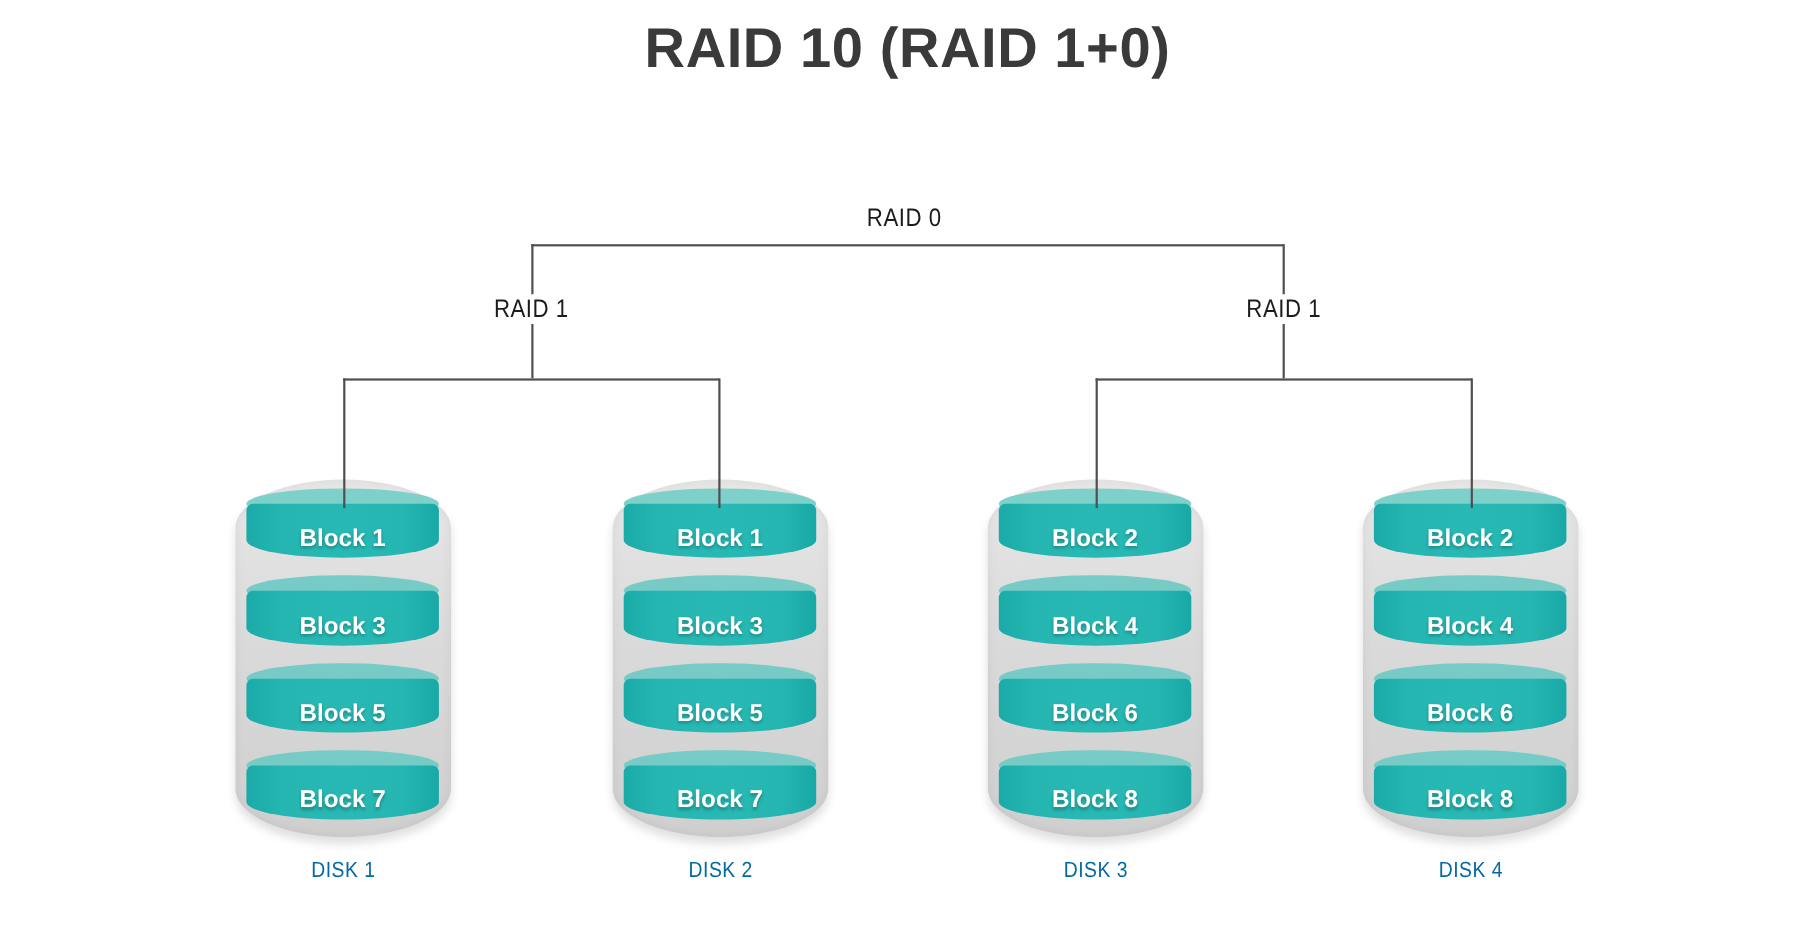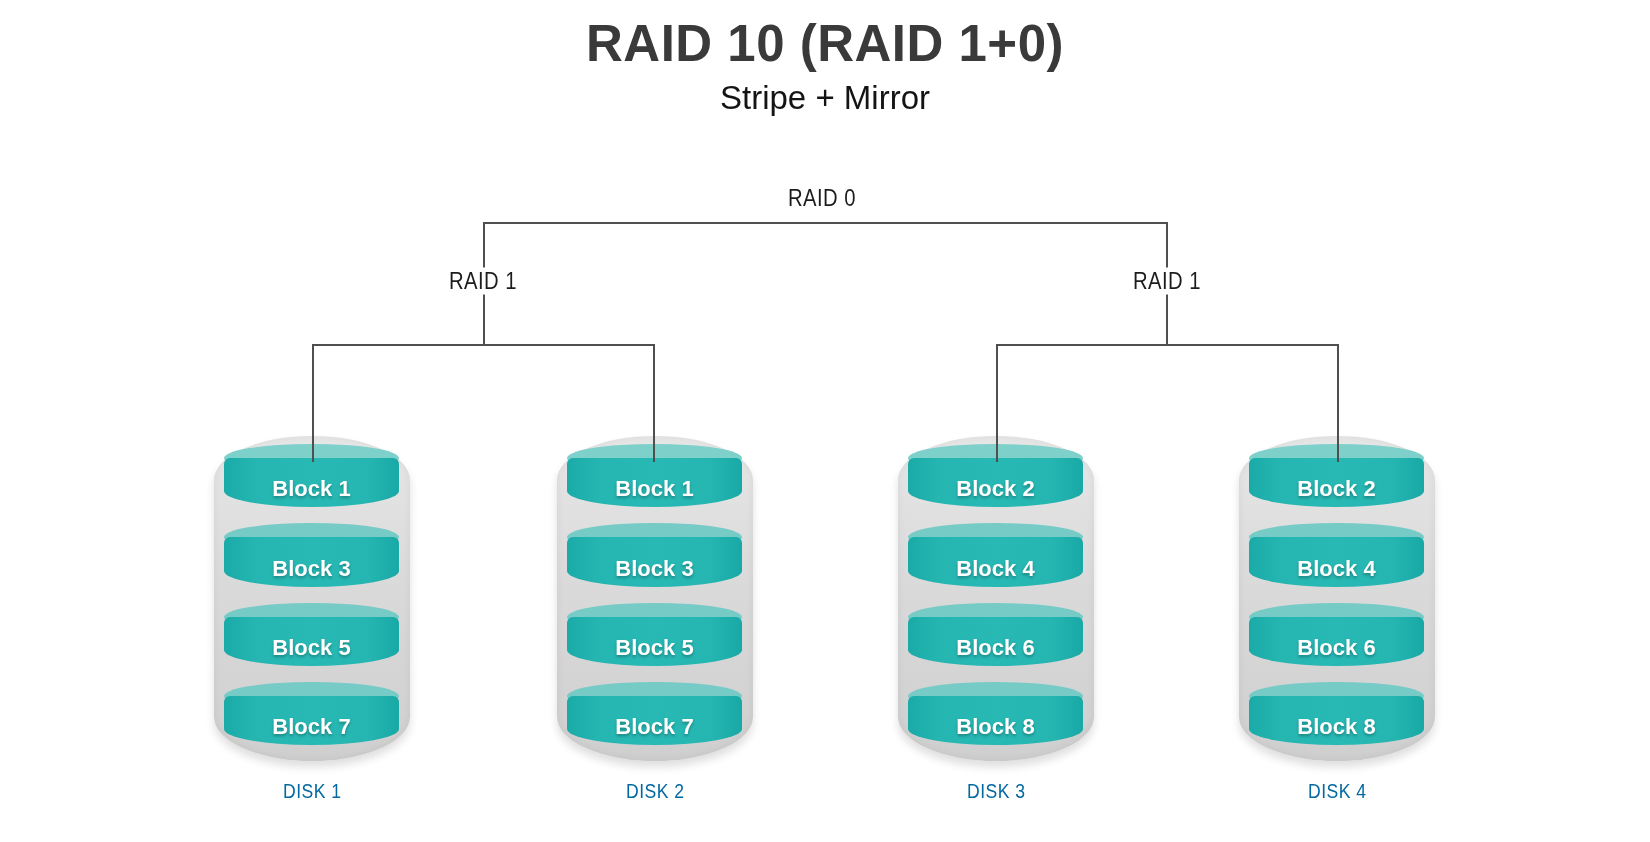--- a/index.html
+++ b/index.html
@@ -60,21 +60,20 @@
     font-size:20px; color:#0369a1; letter-spacing:0.5px;
   }
   .cond { display:inline-block; transform:scaleX(0.88); }
 </style>
 </head>
 <body>
 
 <div class="canvas">
 
   <div class="title">RAID 10 (RAID 1+0)</div>
-  <div class="subtitle">Stripe + Mirror</div>
 
   <div class="disk" style="left:214px">
     <div class="casing"></div>
     <div class="blocks">
       <div class="seg">
         <div class="seg-top"></div>
         <div class="seg-body"></div>
         <div class="seg-label">Block 1</div>
       </div>
       <div class="seg">

